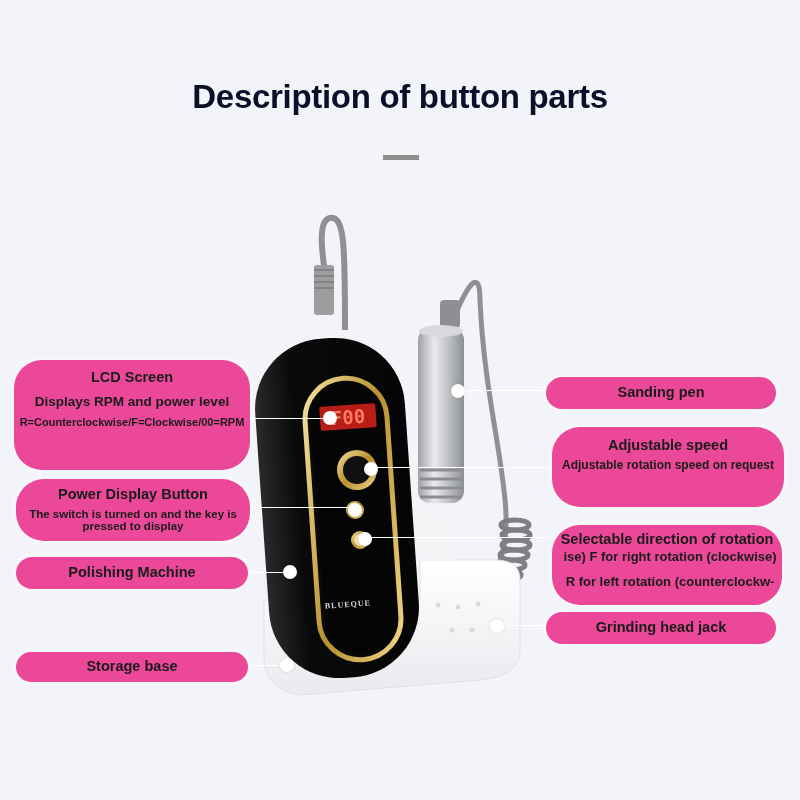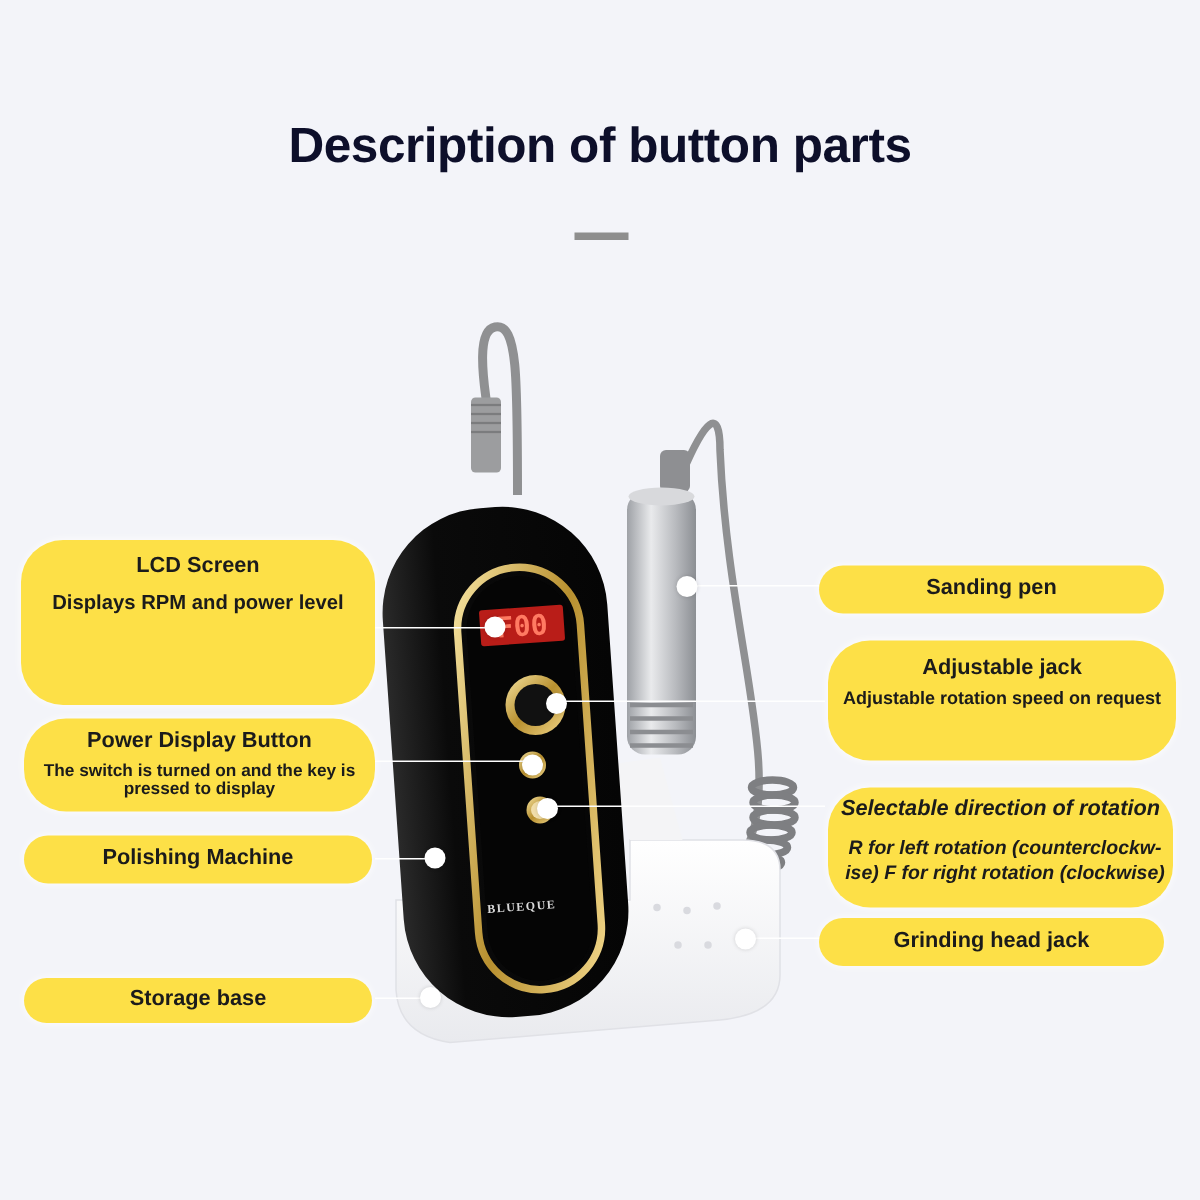--- a/index.html
+++ b/index.html
@@ -13,21 +13,21 @@
   .title {
     position: absolute; left: 0; top: 78px; width: 800px;
     text-align: center; font-size: 33px; font-weight: bold;
     color: #0d0f2a; letter-spacing: -0.3px;
   }
   .title-underline {
     position: absolute; left: 383px; top: 155px; width: 36px; height: 5px;
     background: #8e8e8e;
   }
   .label {
-    position: absolute; background: #fde047;
+    position: absolute; background: #ec4899;
     border-radius: 28px; text-align: center;
     box-shadow: 0 0 6px rgba(255,255,255,0.9);
   }
   .label .head { font-weight: bold; font-size: 14.5px; color: #1b1b1b; }
   .label .sub  { font-weight: bold; font-size: 13.5px; color: #1b1b1b; text-align: center; }
   .label .small{ font-weight: bold; font-size: 11px; color: #1b1b1b; }
   .leader { position: absolute; height: 1px; background: #ffffff; }
   .dot {
     position: absolute; width: 14px; height: 14px; border-radius: 50%;
     background: #ffffff; box-shadow: 0 0 3px rgba(0,0,0,0.15);
@@ -142,20 +142,21 @@
 <div class="dot" style="left:283px; top:565px;"></div>
 <div class="dot" style="left:280px; top:658px;"></div>
 <div class="dot" style="left:451px; top:384px;"></div>
 <div class="dot" style="left:364px; top:462px;"></div>
 <div class="dot" style="left:358px; top:532px;"></div>
 <div class="dot" style="left:490px; top:619px;"></div>
 
 <div class="label" style="left:14px; top:360px; width:236px; height:110px; padding-top:9px;">
   <div class="head">LCD Screen</div>
   <div class="sub" style="margin-top:9px;">Displays RPM and power level</div>
+  <div class="small" style="margin-top:7px; margin-left:-10px; margin-right:-10px;">R=Counterclockwise/F=Clockwise/00=RPM</div>
 </div>
 
 <div class="label" style="left:16px; top:479px; width:234px; height:62px; padding-top:7px;">
   <div class="head">Power Display Button</div>
   <div class="small" style="margin-top:6px; font-size:11.5px;">The switch is turned on and the key is</div>
   <div class="small" style="font-size:11.5px;">pressed to display</div>
 </div>
 
 <div class="label" style="left:16px; top:557px; width:232px; height:32px; padding-top:7px;text-align:center;">
   <div class="head">Polishing Machine</div>
@@ -163,25 +164,25 @@
 
 <div class="label" style="left:16px; top:652px; width:232px; height:30px; padding-top:6px;">
   <div class="head">Storage base</div>
 </div>
 
 <div class="label" style="left:546px; top:377px; width:230px; height:32px; padding-top:7px;">
   <div class="head">Sanding pen</div>
 </div>
 
 <div class="label" style="left:552px; top:427px; width:232px; height:80px; padding-top:10px;">
-  <div class="head">Adjustable jack</div>
+  <div class="head">Adjustable speed</div>
   <div class="small" style="margin-top:5px; font-size:12px; margin-left:-12px; margin-right:-12px;">Adjustable rotation speed on request</div>
 </div>
 
-<div class="label" style="left:552px; top:525px; width:230px; height:80px; padding-top:6px;font-style:italic;">
+<div class="label" style="left:552px; top:525px; width:230px; height:80px; padding-top:6px;">
   <div class="head" style="margin-left:-12px; margin-right:-12px;">Selectable direction of rotation</div>
+  <div class="sub" style="margin-top:2px; font-size:13px; margin-left:-8px; margin-right:-14px;">ise) F for right rotation (clockwise)</div>
   <div class="sub" style="margin-top:10px; font-size:13px; margin-left:-8px; margin-right:-14px;">R for left rotation (counterclockw-</div>
-  <div class="sub" style="margin-top:2px; font-size:13px; margin-left:-8px; margin-right:-14px;">ise) F for right rotation (clockwise)</div>
 </div>
 
 <div class="label" style="left:546px; top:612px; width:230px; height:32px; padding-top:7px;">
   <div class="head">Grinding head jack</div>
 </div>
 
 </body></html>

